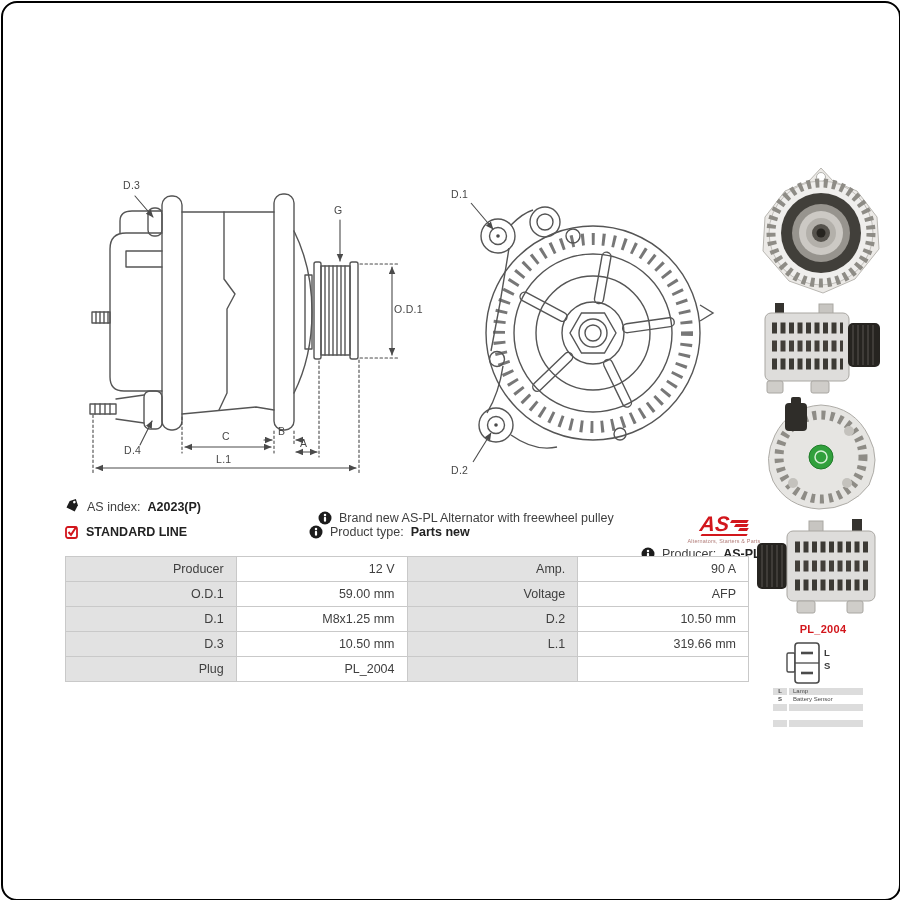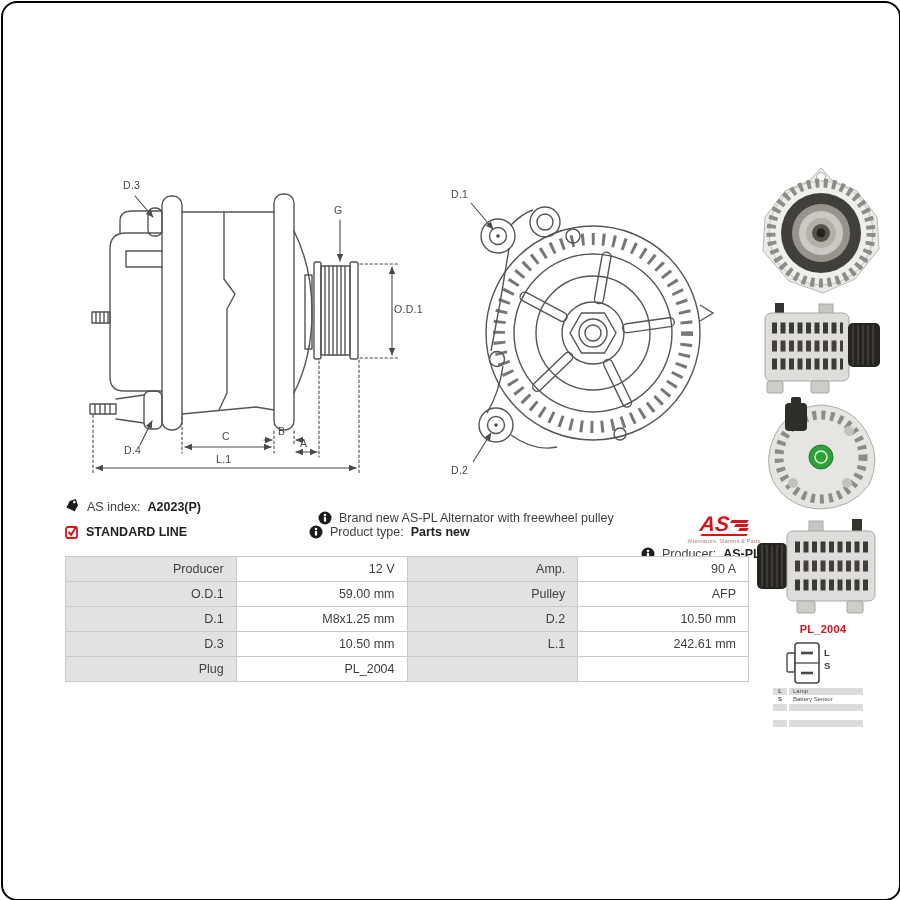--- a/index.html
+++ b/index.html
@@ -276,34 +276,34 @@
     <tbody>
       <tr>
         <td class="lab">Producer</td>
         <td class="val">12 V</td>
         <td class="lab">Amp.</td>
         <td class="val">90 A</td>
       </tr>
       <tr>
         <td class="lab">O.D.1</td>
         <td class="val">59.00 mm</td>
-        <td class="lab">Pulley</td>
+        <td class="lab">Voltage</td>
         <td class="val">AFP</td>
       </tr>
       <tr>
         <td class="lab">D.1</td>
         <td class="val">M8x1.25 mm</td>
         <td class="lab">D.2</td>
         <td class="val">10.50 mm</td>
       </tr>
       <tr>
         <td class="lab">D.3</td>
         <td class="val">10.50 mm</td>
         <td class="lab">L.1</td>
-        <td class="val">242.61 mm</td>
+        <td class="val">319.66 mm</td>
       </tr>
       <tr>
         <td class="lab">Plug</td>
         <td class="val">PL_2004</td>
         <td class="lab"></td>
         <td class="val"></td>
       </tr>
     </tbody>
   </table>
 

